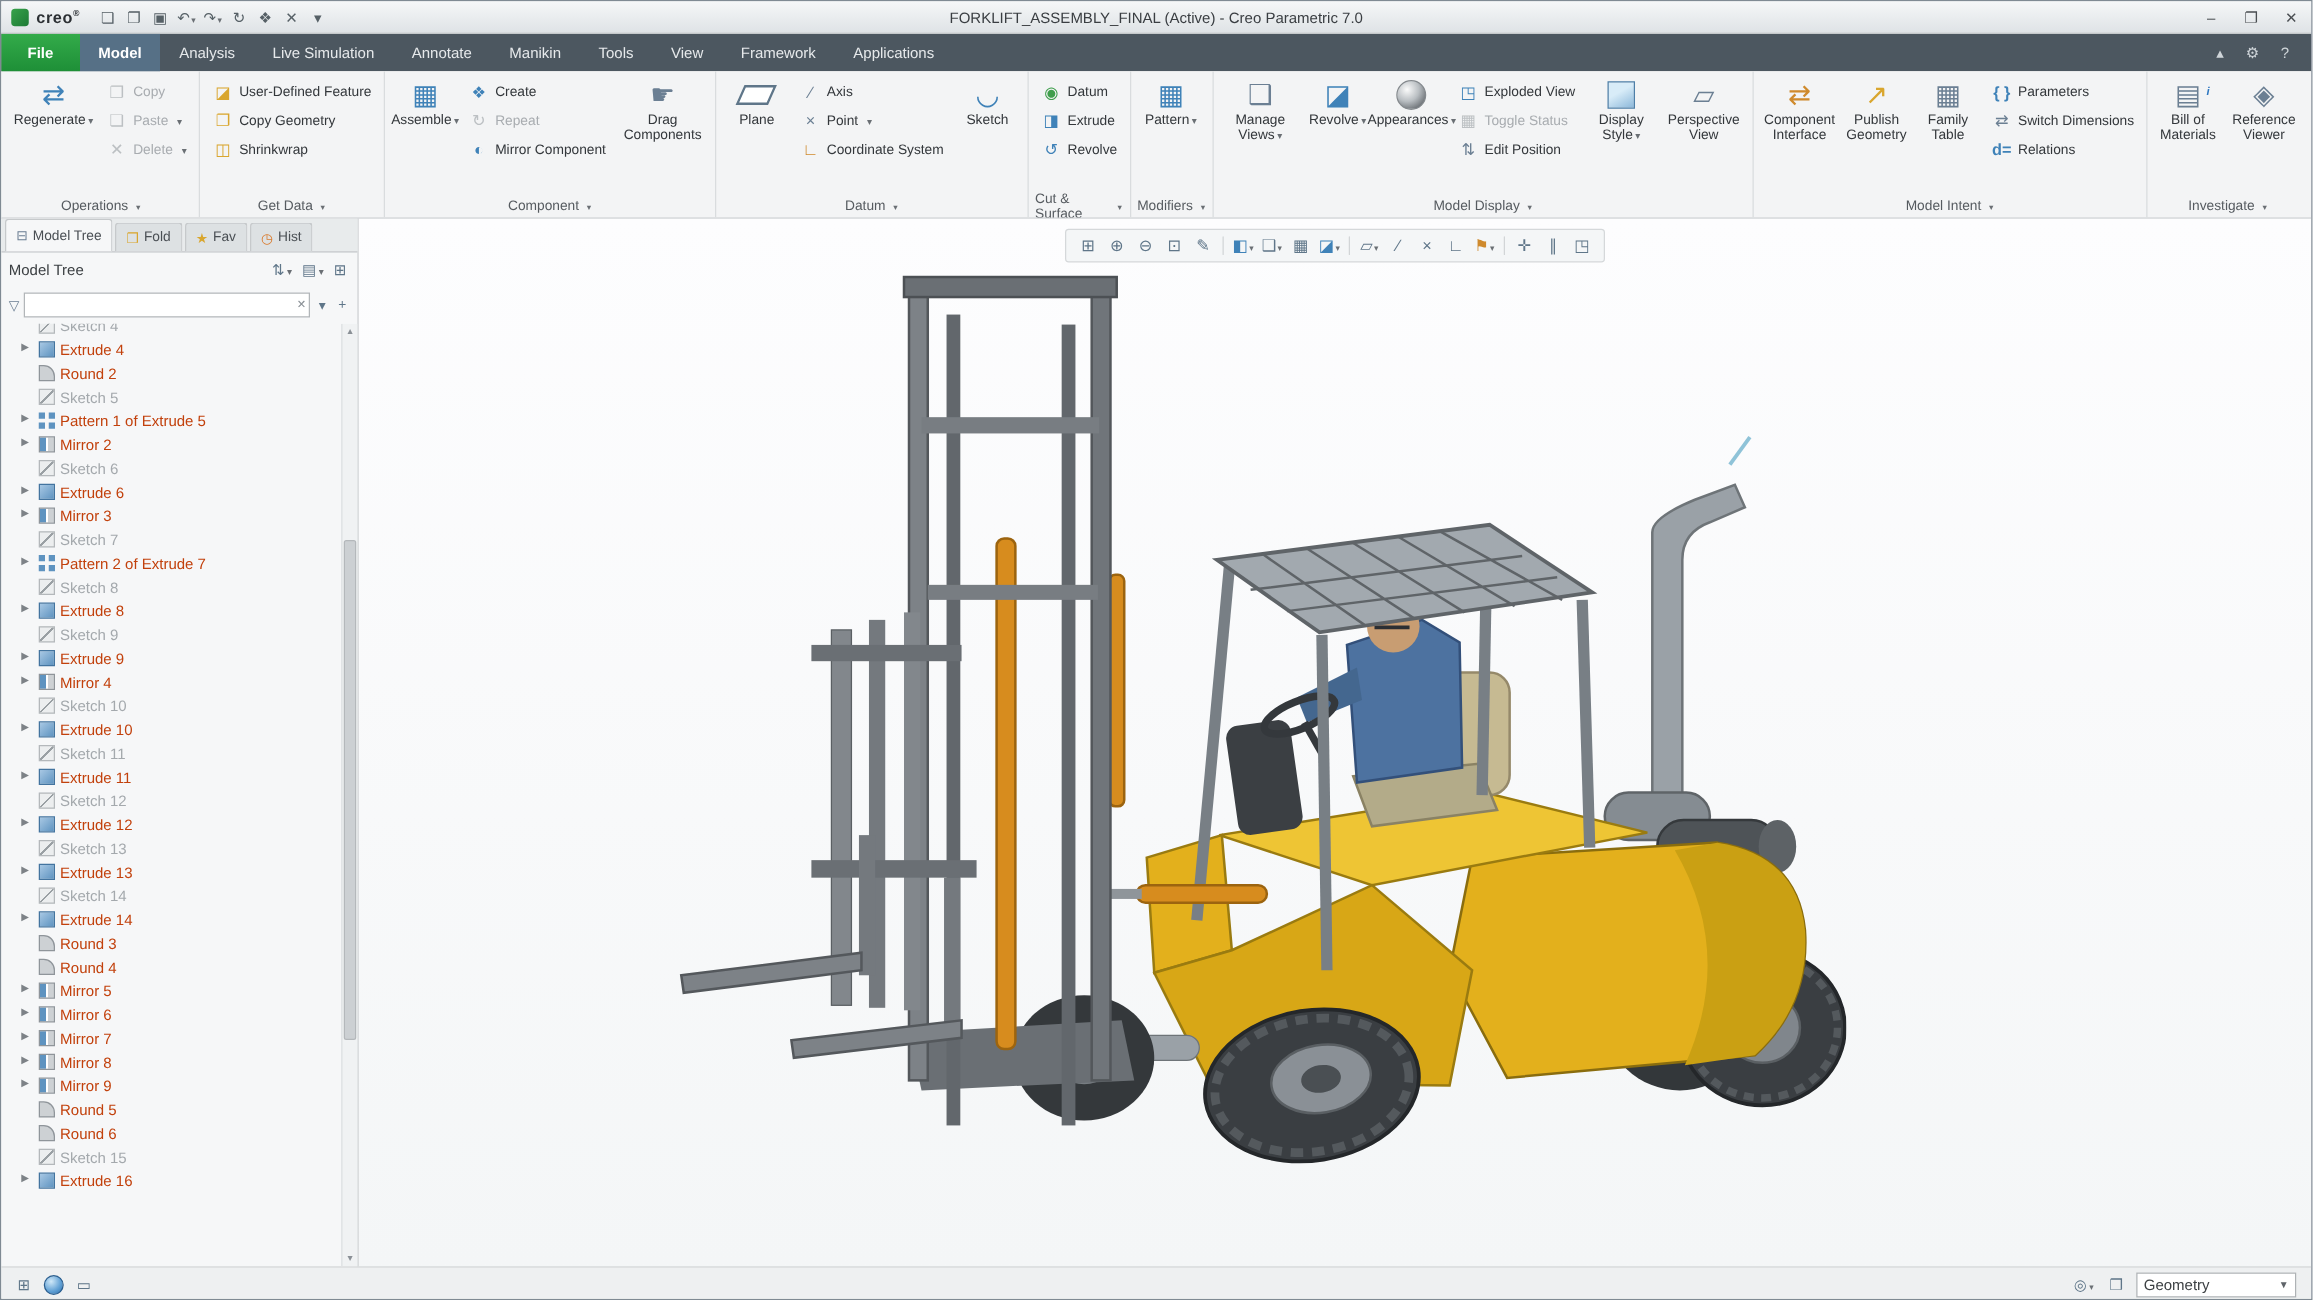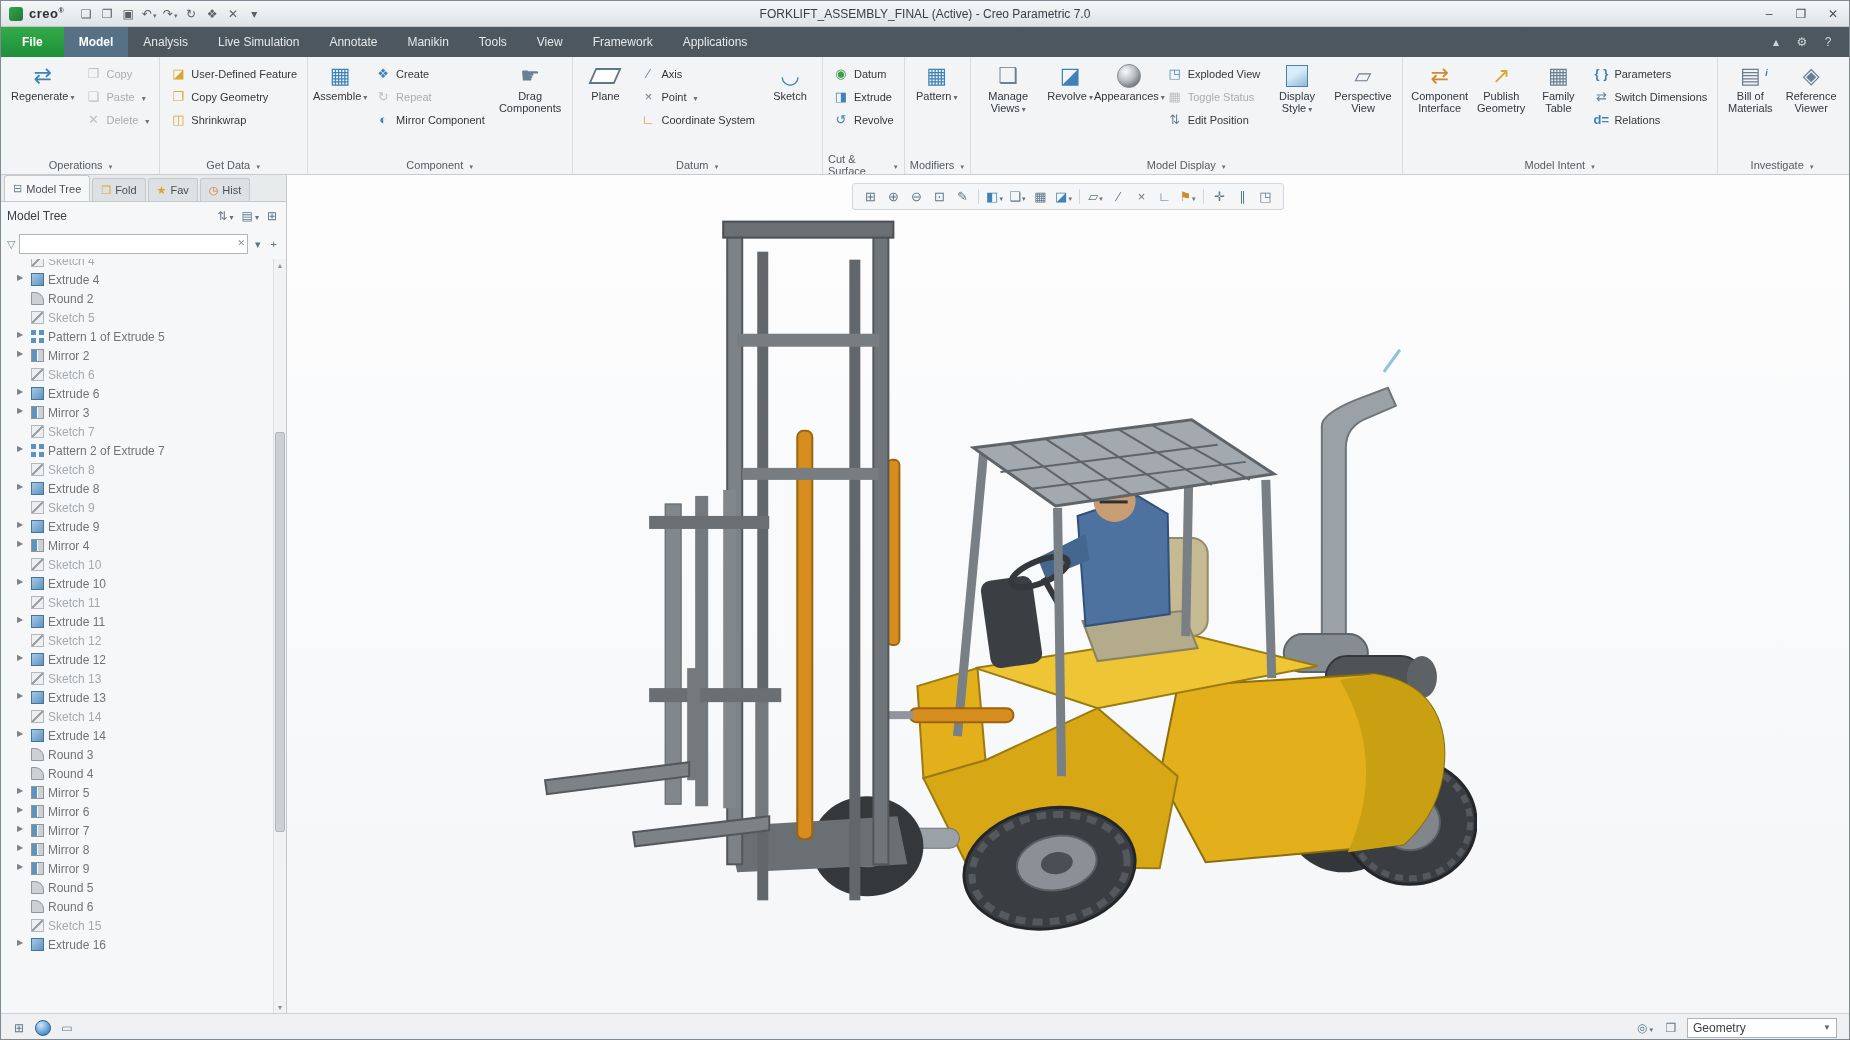--- a/index.html
+++ b/index.html
@@ -87,21 +87,21 @@
   .arr.exp::before{visibility:visible;}
   .ti{width:13px;height:13px;flex:0 0 13px;display:inline-block;}
   .ti-sketch{background:#eceeef;border:1px solid #b4b8bb;
      background-image:linear-gradient(135deg,transparent 45%,#9aa0a4 45%,#9aa0a4 55%,transparent 55%);}
   .ti-extrude{background:linear-gradient(135deg,#a8c8e4,#5e93c0);border:1px solid #43749f;}
   .ti-round{background:#cdd1d4;border:1px solid #8f959a;border-radius:0 9px 0 0;}
   .ti-pattern{background-image:linear-gradient(#5e93c0,#5e93c0),linear-gradient(#5e93c0,#5e93c0),
      linear-gradient(#5e93c0,#5e93c0),linear-gradient(#5e93c0,#5e93c0);
      background-size:5px 5px;background-position:0 0,8px 0,0 8px,8px 8px;background-repeat:no-repeat;}
   .ti-mirror{background:linear-gradient(90deg,#5e93c0 45%,#ffffff 45%,#ffffff 55%,#cdd1d4 55%);border:1px solid #8f959a;}
-  .tlabel{color:#737373;white-space:nowrap;}
+  .tlabel{color:#c2410c;white-space:nowrap;}
   .tlabel.muted{color:#a4a9ad;}
   .tscroll{position:absolute;right:0;top:0;bottom:0;width:13px;background:#f0f2f3;border-left:1px solid #dcdfe1;}
   .tsarr{position:absolute;left:0;right:0;height:12px;display:flex;align-items:center;justify-content:center;
          font-size:7px;color:#8a9096;}
   .tsarr.up{top:0;}.tsarr.down{bottom:0;}
   .tthumb{position:absolute;left:1px;right:1px;top:23%;height:53%;background:#ccd0d3;border:1px solid #b4b8bb;border-radius:2px;}
 
   
   .graphics{flex:1;position:relative;background:linear-gradient(#fdfdfe,#f4f6f7);overflow:hidden;}
   .gtoolbar{position:absolute;top:8px;left:50%;transform:translateX(-50%);display:flex;align-items:center;
@@ -116,21 +116,21 @@
 
   
   .statusbar{height:28px;background:#eef0f1;border-top:1px solid #cfd2d4;display:flex;align-items:center;
              padding:0 8px;gap:6px;}
   .sic{width:20px;height:20px;display:flex;align-items:center;justify-content:center;font-size:12px;color:#5f7689;}
   .sic.globe{color:transparent;}
   .sic.globe::before{content:"";width:14px;height:14px;border-radius:50%;border:1px solid #2c5f8f;
      background:radial-gradient(circle at 35% 30%,#cfe8f8,#5e9fd4 60%,#2f6ea8);}
   .status-spacer{flex:1;}
   .scaret::after{content:"▾";font-size:7px;color:#6a6f74;margin-left:2px;}
-  .sfilter{display:flex;align-items:center;border:1px solid #aeb2b5;background:#fff;height:20px;width:150px;
+  .sfilter{display:flex;align-items:center;border:1px solid #aeb2b5;background:#fff;height:20px;width:128px;
            font-size:12px;color:#3c4043;padding:0 5px;justify-content:space-between;margin-right:4px;}
   .sfcaret{font-size:8px;color:#5f6469;}
 </style>
 </head>
 <body>
 
 <div class="app">
 
   <div class="titlebar">
     <span class="title-center">FORKLIFT_ASSEMBLY_FINAL (Active) - Creo Parametric 7.0</span>

